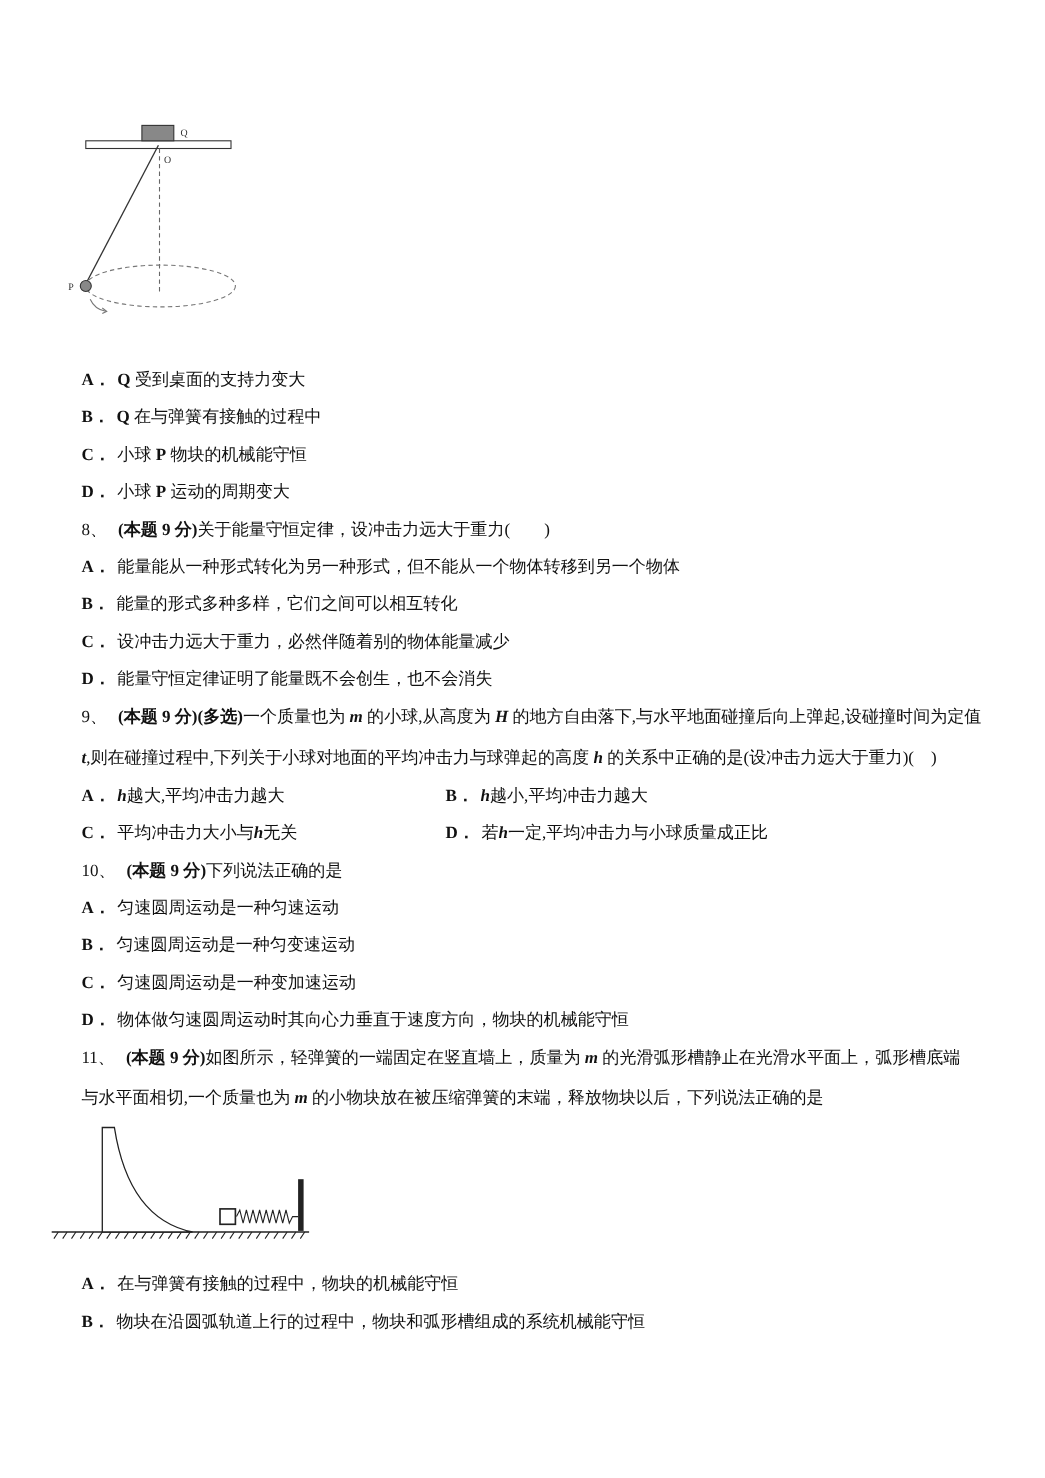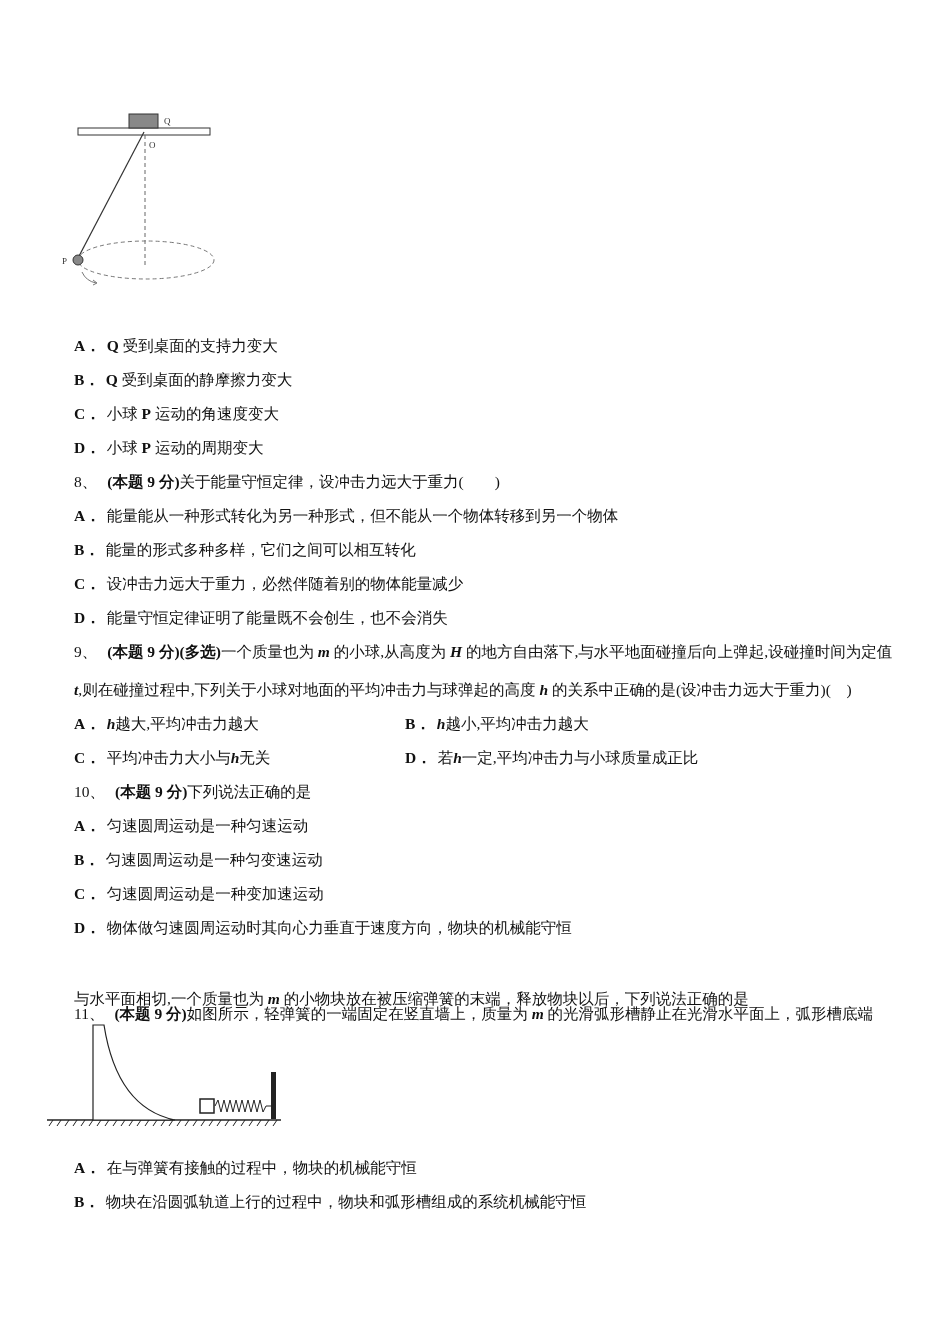--- a/index.html
+++ b/index.html
@@ -29,24 +29,24 @@
   <circle cx="18" cy="155" r="5" fill="#888" stroke="#333" stroke-width="1"></circle>
   <text x="2" y="159" font-size="9" fill="#333" font-family="Liberation Serif, serif">P</text>
   <path d="M 22 167 Q 26 176 36 178" fill="none" stroke="#777" stroke-width="1"></path>
   <path d="M 33 175 L 37 178 L 33 180" fill="none" stroke="#777" stroke-width="1"></path>
 </svg>
 
 <div class="line" style="top:336px">
   <span class="lbl">A．</span><span class="var" style="font-style:normal">Q</span> <span>受到桌面的支持力变大</span>
 </div>
 <div class="line" style="top:370px">
-  <span class="lbl">B．</span><span class="var" style="font-style:normal">Q</span> <span>受到桌面的静摩擦力变大</span>
+  <span class="lbl">B．</span><span class="var" style="font-style:normal">Q</span> <span>在与弹簧有接触的过程中</span>
 </div>
 <div class="line" style="top:404px">
-  <span class="lbl">C．</span><span>小球</span> <span class="var" style="font-style:normal">P</span> <span>运动的角速度变大</span>
+  <span class="lbl">C．</span><span>小球</span> <span class="var" style="font-style:normal">P</span> <span>物块的机械能守恒</span>
 </div>
 <div class="line" style="top:438px">
   <span class="lbl">D．</span><span>小球</span> <span class="var" style="font-style:normal">P</span> <span>运动的周期变大</span>
 </div>
 
 <div class="line" style="top:472px">
   <span class="qnum">8、</span><span class="score">(本题 9 分)</span><span>关于能量守恒定律，设冲击力远大于重力(　　)</span>
 </div>
 <div class="line" style="top:506px"><span class="lbl">A．</span><span>能量能从一种形式转化为另一种形式，但不能从一个物体转移到另一个物体</span></div>
 <div class="line" style="top:540px"><span class="lbl">B．</span><span>能量的形式多种多样，它们之间可以相互转化</span></div>
@@ -65,21 +65,21 @@
 <div class="line" style="top:748px;left:377px"><span class="lbl">D．</span><span>若</span><span class="var">h</span><span>一定,平均冲击力与小球质量成正比</span></div>
 
 <div class="line" style="top:782px">
   <span class="qnum">10、</span><span class="score">(本题 9 分)</span><span>下列说法正确的是</span>
 </div>
 <div class="line" style="top:816px"><span class="lbl">A．</span><span>匀速圆周运动是一种匀速运动</span></div>
 <div class="line" style="top:850px"><span class="lbl">B．</span><span>匀速圆周运动是一种匀变速运动</span></div>
 <div class="line" style="top:884px"><span class="lbl">C．</span><span>匀速圆周运动是一种变加速运动</span></div>
 <div class="line" style="top:918px"><span class="lbl">D．</span><span>物体做匀速圆周运动时其向心力垂直于速度方向，物块的机械能守恒</span></div>
 
-<div class="line" style="top:1004px">
+<div class="line" style="top:952px">
   <span class="qnum">11、</span><span class="score">(本题 9 分)</span><span>如图所示，轻弹簧的一端固定在竖直墙上，质量为</span> <span class="var">m</span> <span>的光滑弧形槽静止在光滑水平面上，弧形槽底端</span>
 </div>
 <div class="line" style="top:989px">
   <span>与水平面相切,一个质量也为</span> <span class="var">m</span> <span>的小物块放在被压缩弹簧的末端，释放物块以后，下列说法正确的是</span>
 </div>
 
 <svg class="fig" style="left:45px;top:1020px" width="240" height="112" viewBox="0 0 240 112">
   <line x1="2" y1="100" x2="236" y2="100" stroke="#222" stroke-width="1.5"></line>
   <g stroke="#222" stroke-width="1">
     <path d="M4 106 L8 100 M12 106 L16 100 M20 106 L24 100 M28 106 L32 100 M36 106 L40 100 M44 106 L48 100 M52 106 L56 100 M60 106 L64 100 M68 106 L72 100 M76 106 L80 100 M84 106 L88 100 M92 106 L96 100 M100 106 L104 100 M108 106 L112 100 M116 106 L120 100 M124 106 L128 100 M132 106 L136 100 M140 106 L144 100 M148 106 L152 100 M156 106 L160 100 M164 106 L168 100 M172 106 L176 100 M180 106 L184 100 M188 106 L192 100 M196 106 L200 100 M204 106 L208 100 M212 106 L216 100 M220 106 L224 100 M228 106 L232 100"></path>

